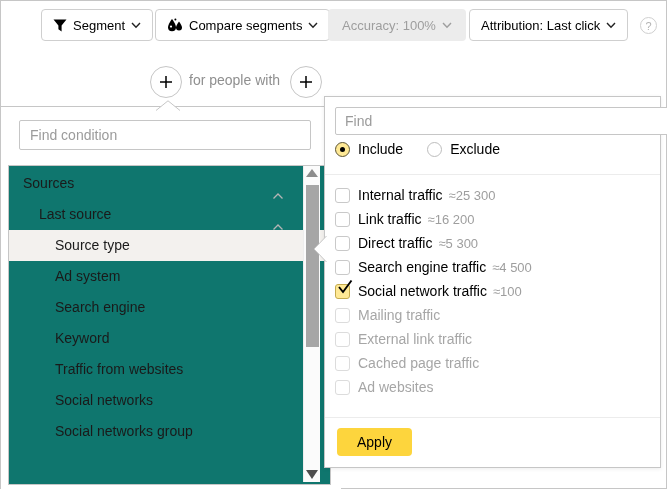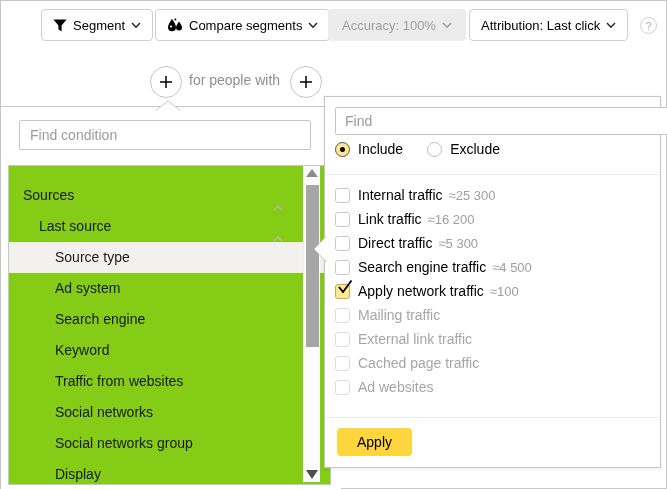--- a/index.html
+++ b/index.html
@@ -49,21 +49,21 @@
   }
   .panel-notch { position:absolute; left:153px; top:-10px; z-index:2; }
   .find-cond {
     position:absolute; left:18px; top:13px; width:292px; height:30px; box-sizing:border-box;
     border:1px solid #c6c6c6; border-radius:2px; padding:0 10px; font-size:14px; color:#333;
     font-family:"Liberation Sans", sans-serif; outline:none;
   }
   .find-cond::placeholder { color:#9b9b9b; }
   .tree-box {
     position:absolute; left:7px; top:58px; width:323px; height:320px; box-sizing:border-box;
-    border:1px solid #c6c6c6; background:#84cc16; overflow:hidden; padding-top:14px;
+    border:1px solid #c6c6c6; background:#0f766e; overflow:hidden; padding-top:2px;
   }
   .tree-row {
     position:relative; height:31px; line-height:31px; font-size:14px; color:#1a1a1a;
     cursor:pointer; white-space:nowrap;
   }
   .tree-row.lvl0 { padding-left:14px; }
   .tree-row.lvl1 { padding-left:30px; }
   .tree-row.lvl2 { padding-left:46px; }
   .tree-row.sel  { background:var(--sel-bg); }
   .tree-chevron { position:absolute; right:46px; top:12px; }
@@ -216,23 +216,20 @@
         <div class="tree-row lvl1"><span>Last source</span><span class="tree-chevron"><svg width="12" height="7" viewBox="0 0 12 7">
               <polyline points="1.5,5.5 6,1 10.5,5.5" fill="none" stroke="#b5b5b5" stroke-width="1.3"></polyline>
             </svg></span></div>
         <div class="tree-row lvl2 sel"><span>Source type</span></div>
         <div class="tree-row lvl2"><span>Ad system</span></div>
         <div class="tree-row lvl2"><span>Search engine</span></div>
         <div class="tree-row lvl2"><span>Keyword</span></div>
         <div class="tree-row lvl2"><span>Traffic from websites</span></div>
         <div class="tree-row lvl2"><span>Social networks</span></div>
         <div class="tree-row lvl2"><span>Social networks group</span></div>
-        <div class="tree-row lvl2"><span>Display</span><span class="tree-chevron"><svg width="12" height="7" viewBox="0 0 12 7">
-              <polyline points="1.5,1 6,5.5 10.5,1" fill="none" stroke="#b5b5b5" stroke-width="1.3"></polyline>
-            </svg></span></div>
         <div class="scrollbar">
         <div class="scroll-up"></div>
         <div class="scroll-thumb"></div>
         <div class="scroll-down"></div>
       </div>
     </div>
   </div>
 
   <div class="popup">
     <span class="popup-notch">
@@ -272,21 +269,21 @@
           <span class="checkbox"></span>
           <span class="opt-label">Search engine traffic</span>
           <span class="opt-count">≈4 500</span>
         </div>
         <div class="opt-row">
           <span class="checkbox checked">
             <svg width="18" height="18" viewBox="0 0 18 18">
               <path d="M3,8 L7,13 L15.5,1.5" fill="none" stroke="#000" stroke-width="1.9"></path>
             </svg>
           </span>
-          <span class="opt-label">Apply network traffic</span>
+          <span class="opt-label">Social network traffic</span>
           <span class="opt-count">≈100</span>
         </div>
         <div class="opt-row disabled">
           <span class="checkbox"></span>
           <span class="opt-label">Mailing traffic</span>
         </div>
         <div class="opt-row disabled">
           <span class="checkbox"></span>
           <span class="opt-label">External link traffic</span>
         </div>

